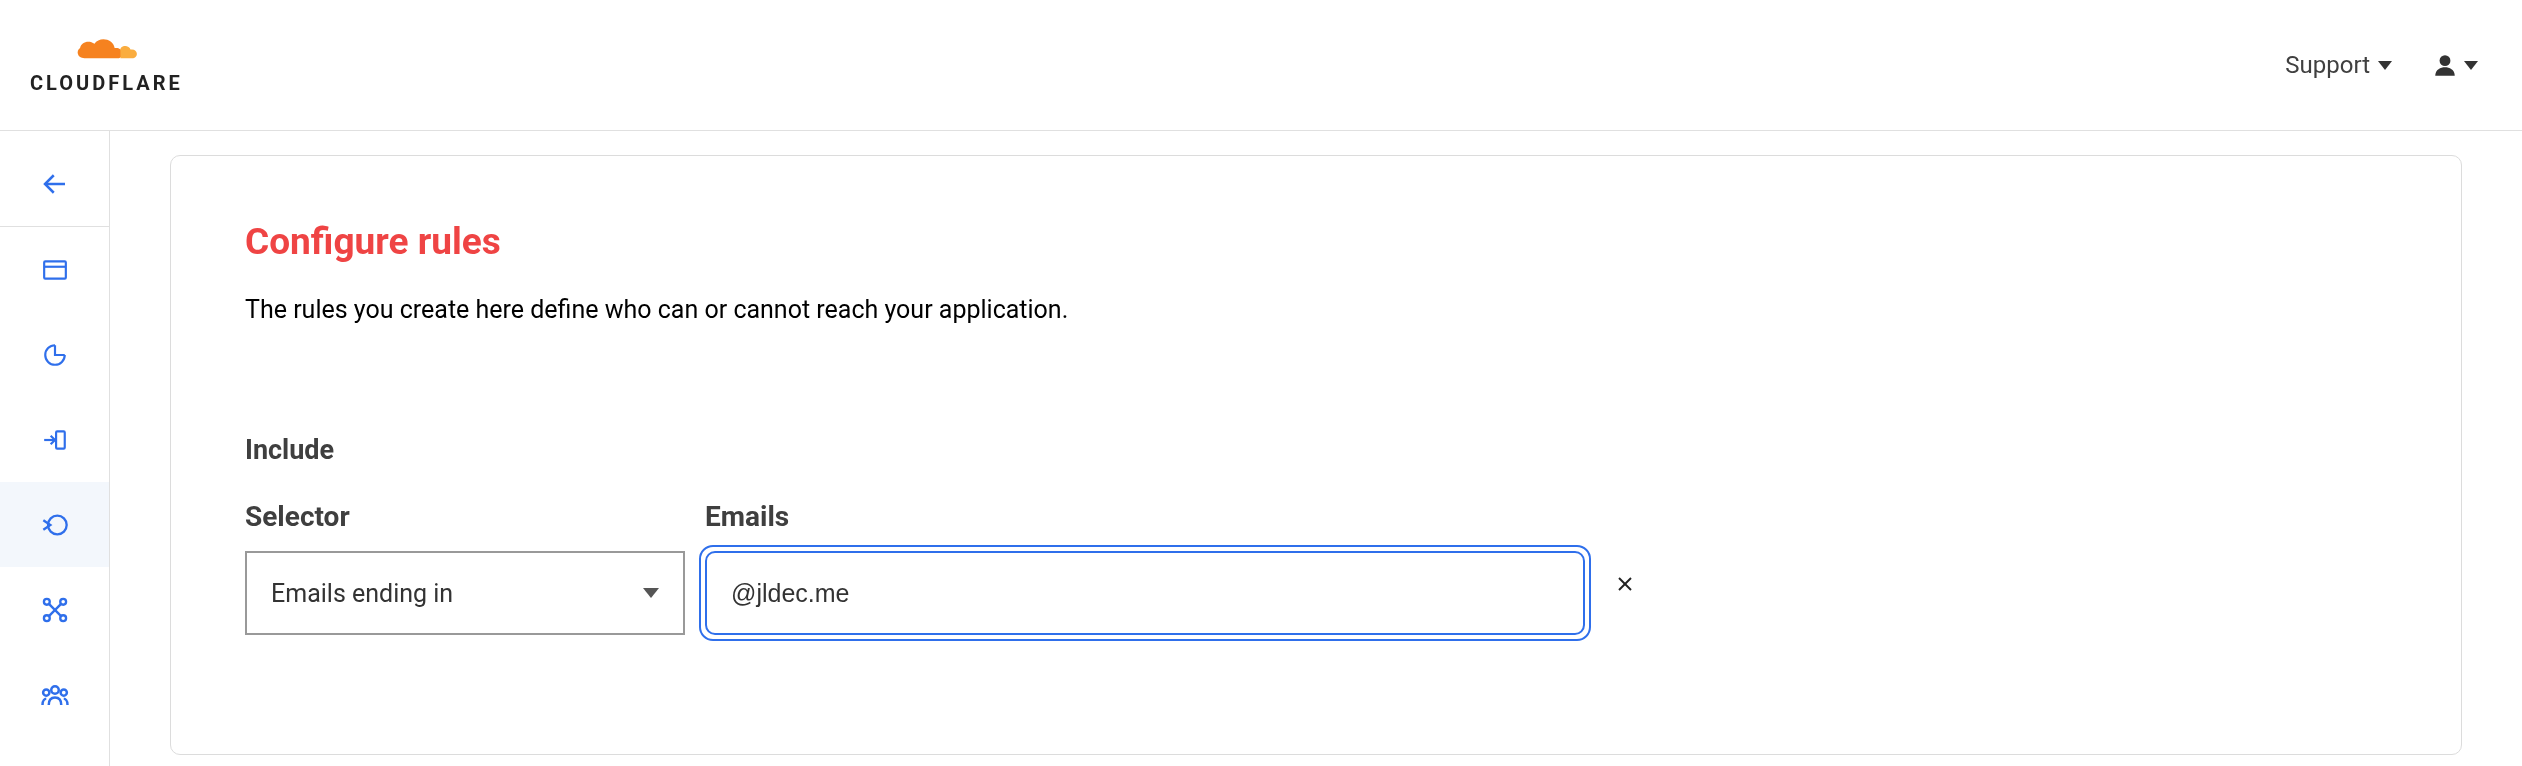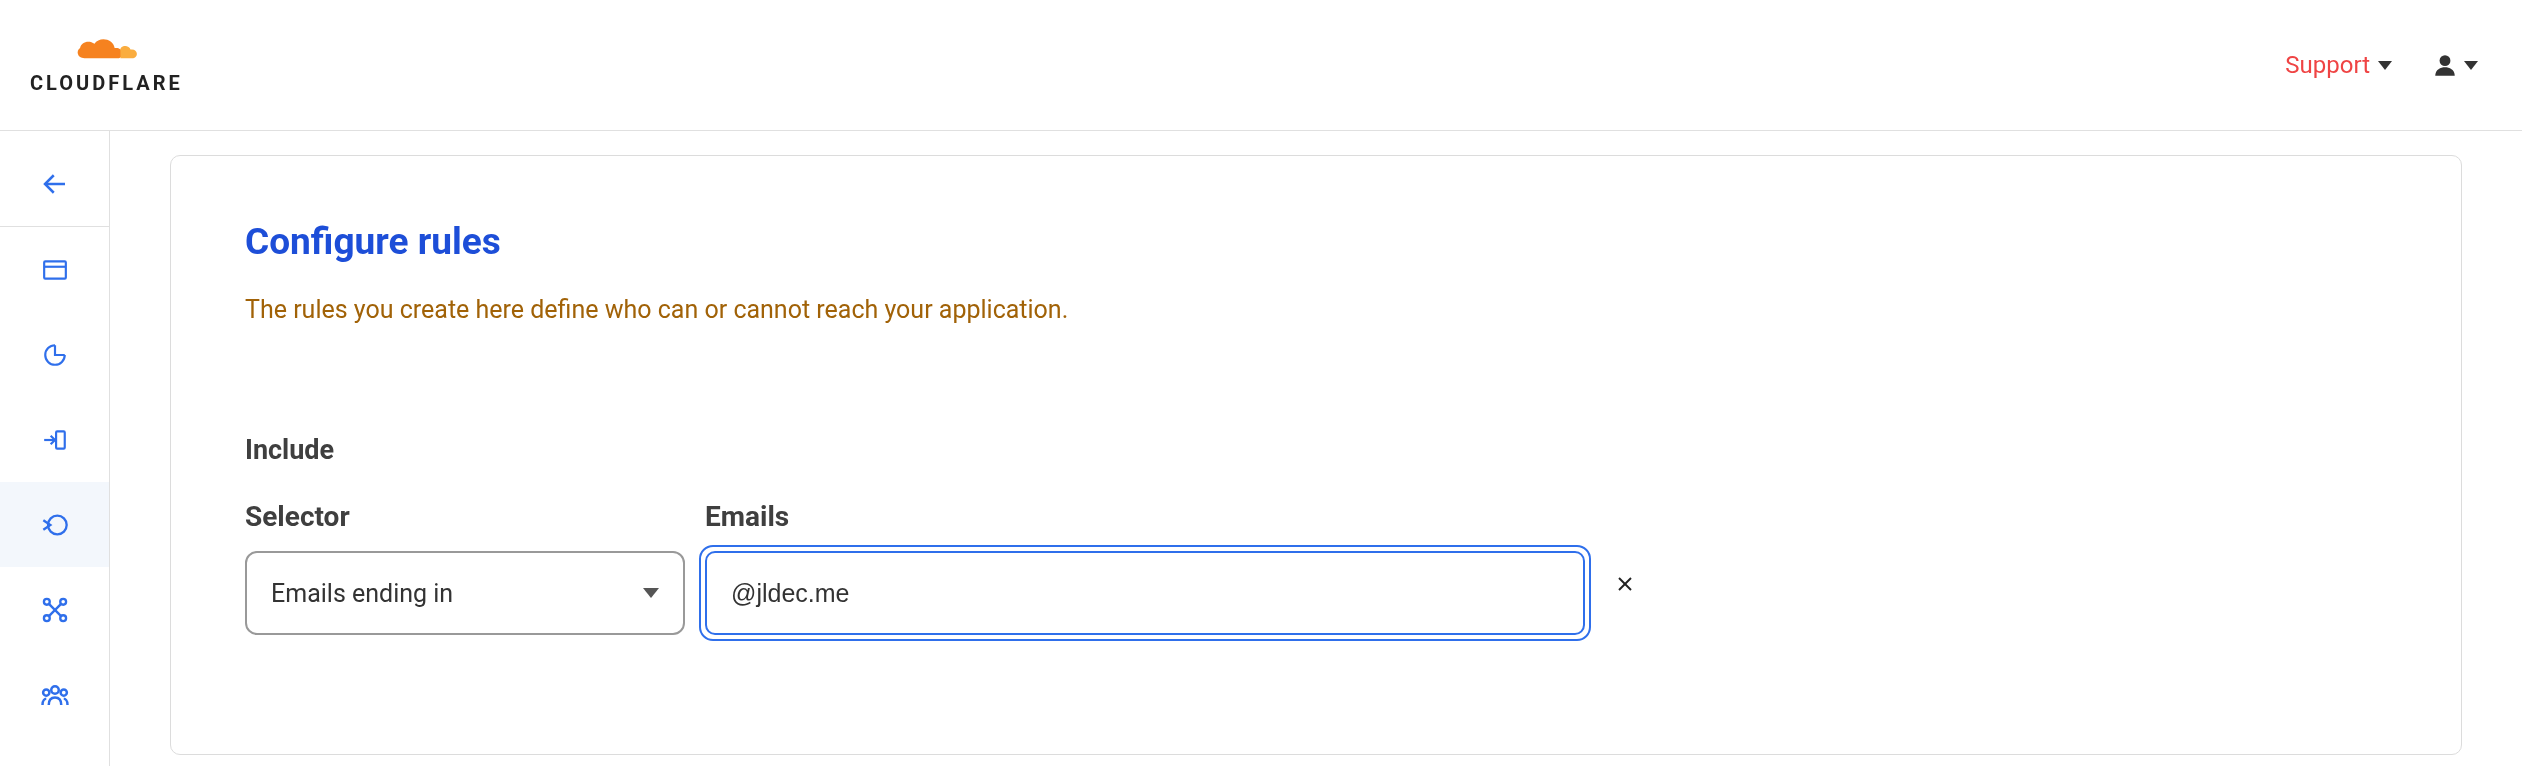--- a/index.html
+++ b/index.html
@@ -40,21 +40,21 @@
       display: flex;
       align-items: center;
       gap: 40px;
       padding-right: 14px;
     }
     .support-menu {
       display: flex;
       align-items: center;
       gap: 8px;
       font-size: 24px;
-      color: #ef4444;
+      color: #404040;
       cursor: pointer;
       margin-left: 24px;
     }
     .user-menu {
       display: flex;
       align-items: center;
       gap: 6px;
       cursor: pointer;
     }
     .caret-down {
@@ -97,26 +97,26 @@
     }
     .card {
       border: 1px solid #dcdcdc;
       border-radius: 10px;
       padding: 64px 74px;
       min-height: 600px;
     }
     .card-title {
       font-size: 37px;
       font-weight: 700;
-      color: #1d4ed8;
+      color: #ef4444;
       margin-bottom: 32px;
     }
     .card-description {
       font-size: 25px;
-      color: #a16207;
+      color: #000000;
       margin-bottom: 110px;
     }
     .section-title {
       font-size: 27px;
       font-weight: 700;
       color: #3f3f3f;
       margin-bottom: 34px;
     }
     .form-row {
       display: flex;
@@ -136,21 +136,21 @@
     .form-label {
       font-size: 28px;
       font-weight: 700;
       color: #3f3f3f;
       margin-bottom: 18px;
     }
     .select-wrapper {
       position: relative;
       height: 84px;
       border: 2px solid #999;
-      border-radius: 12px;
+      border-radius: 0;
       display: flex;
       align-items: center;
       padding: 0 24px;
       cursor: pointer;
       background: #fff;
     }
     .select-value {
       font-size: 25px;
       color: #333;
       flex: 1;

